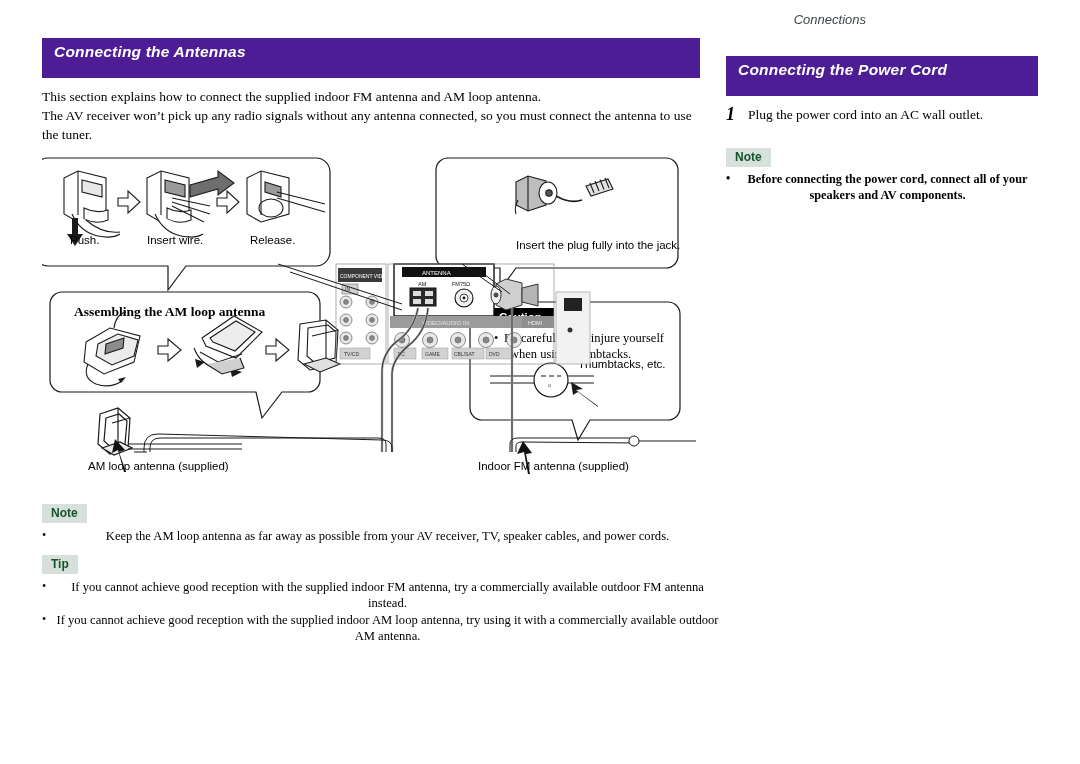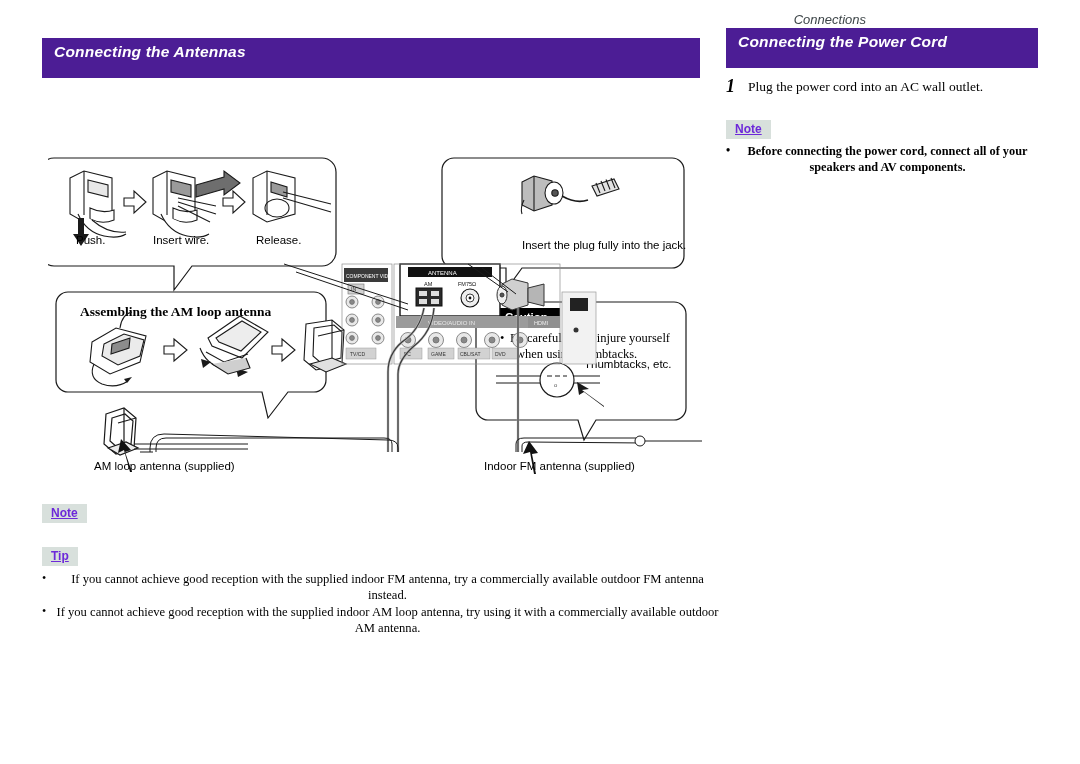--- a/index.html
+++ b/index.html
@@ -12,21 +12,21 @@
 
   
   .running-head{
     position:absolute;right:42px;top:12px;
     font-family:"Liberation Sans",sans-serif;
     font-style:italic;font-size:13px;color:#3d4548;
   }
 
   
   .col-left{position:absolute;left:42px;top:38px;width:658px;}
-  .col-right{position:absolute;left:726px;top:28px;width:312px;}
+  .col-right{position:absolute;left:726px;top:56px;width:312px;}
 
   
   .sec-bar{
     background:#4c1d95;color:#fff;
     font-family:"Liberation Sans",sans-serif;
     font-style:italic;font-weight:bold;font-size:15.5px;
     padding:5px 0 17px 12px;letter-spacing:.2px;
     box-sizing:border-box;
   }
   .sec-bar.left{width:658px;}
@@ -44,55 +44,59 @@
   }
   .step-text{font-weight:normal;font-size:13.5px;line-height:17px;}
 
   
   .badge{
     display:inline-block;
     font-family:"Liberation Sans",sans-serif;
     font-weight:bold;font-size:12px;
     padding:2px 9px 3px;
   }
-  .badge.note,.badge.tip{background:#d8e0dc;color:#6d28d9;text-decoration:underline;}
+  .badge.note,.badge.tip{background:#d8e0dc;color:#14532d;}
 
   ul.bul{margin:5px 0 0;padding:0;list-style:none;}
   ul.bul li{
     position:relative;padding-left:11px;font-size:12.3px;line-height:15.5px;
     margin-bottom:1px;
     text-align:center;
   }
   ul.bul li:before{content:"\2022";position:absolute;left:0;top:-1px;font-size:12px;}
   ul.bul li.b{font-weight:bold;}
   .note-block-right{margin-top:24px;}
 
   
   .bottom-notes{position:absolute;left:42px;top:503px;width:680px;}
   .bottom-notes ul.bul li{font-size:12.6px;line-height:16px;}
-  .tip-wrap{margin-top:23px;}
-
-  
-  .diagram{position:absolute;left:48px;top:152px;width:660px;height:330px;}
+  .tip-wrap{margin-top:10px;}
+
+  
+  .diagram{position:absolute;left:42px;top:152px;width:660px;height:330px;}
   .diagram svg{display:block;}
 
   
   .footer{position:absolute;left:0;top:706px;width:1080px;height:58px;}
 </style>
 </head>
 <body>
 
 <div class="page">
 
   <div class="running-head">Connections</div>
 
   <div class="col-left">
 
     <div class="sec-bar left">Connecting the Antennas</div>
 
+    <div class="body-text">
+      <p>This section explains how to connect the supplied indoor FM antenna and AM loop antenna.</p>
+      <p>The AV receiver won’t pick up any radio signals without any antenna connected, so you must connect the antenna to use the tuner.</p>
+    </div>
   </div>
 
   <div class="diagram">
     <svg width="660" height="330" viewBox="0 0 660 330" xmlns="http://www.w3.org/2000/svg">
 
       <g>
         <path d="M6,6 h268 a14,14 0 0 1 14,14 v80 a14,14 0 0 1 -14,14 h-130 l-18,24 v-24 h-120 a14,14 0 0 1 -14,-14 v-80 a14,14 0 0 1 14,-14 z" fill="#fff" stroke="#1a1a1a" stroke-width="1.2"></path>
 
         <g stroke="#1a1a1a" stroke-width="1.1" fill="none">
           <path d="M22,26 l14,-7 l28,7 l0,36 l-28,8 l-14,-8 z" fill="#fff"></path>
@@ -326,20 +330,21 @@
       </g>
       <path d="M486,322 l-4,-22 l-7,2 l6,-13 l9,12 l-6,1 l4,20 z" fill="#111"></path>
       <text x="436" y="318" font-family="Liberation Sans, sans-serif" font-size="11.5" fill="#000">Indoor FM antenna (supplied)</text>
 
     </svg>
   </div>
 
   <div class="bottom-notes">
     <div class="badge note">Note</div>
     <ul class="bul">
+      <li>Keep the AM loop antenna as far away as possible from your AV receiver, TV, speaker cables, and power cords.</li>
     </ul>
     <div class="tip-wrap">
       <div class="badge tip">Tip</div>
       <ul class="bul">
         <li>If you cannot achieve good reception with the supplied indoor FM antenna, try a commercially available outdoor FM antenna instead.</li>
         <li>If you cannot achieve good reception with the supplied indoor AM loop antenna, try using it with a commercially available outdoor AM antenna.</li>
       </ul>
     </div>
   </div>
 

